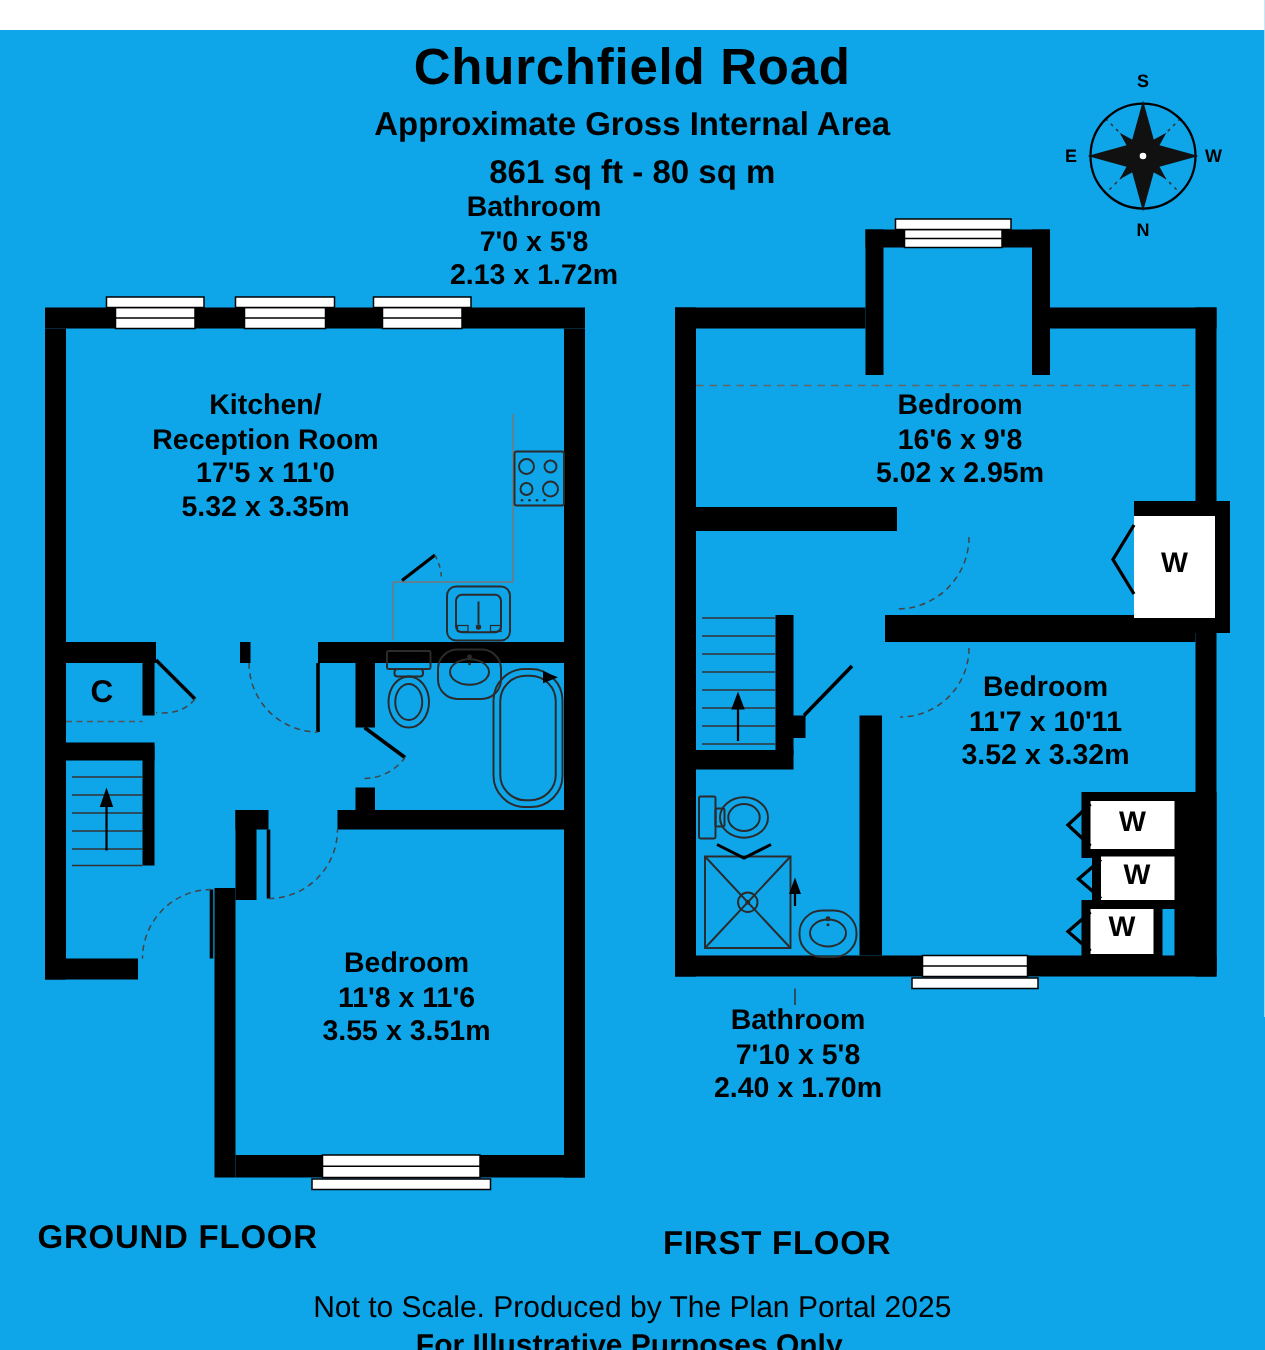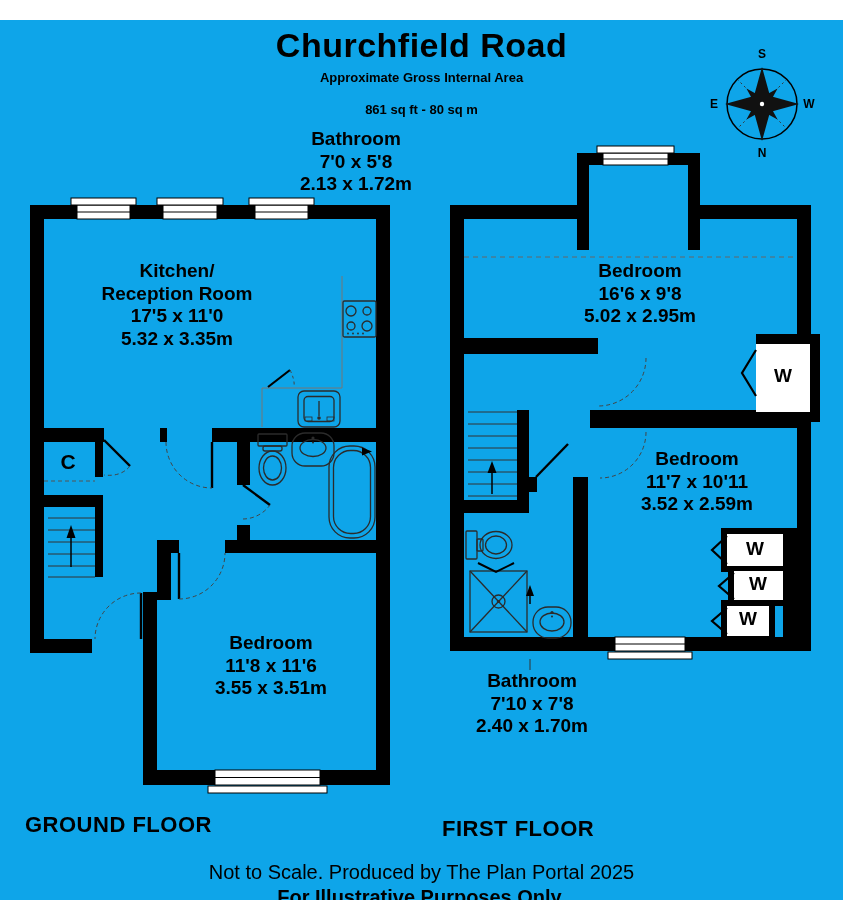--- a/index.html
+++ b/index.html
@@ -1,21 +1,21 @@
 <!DOCTYPE html>
 <html><head>
 <meta charset="utf-8">
 <style>
   html,body{margin:0;padding:0;background:#fff;}
   .canvas{position:relative;width:843px;height:900px;background:#0ea5e9;overflow:hidden;
           font-family:"Liberation Sans", sans-serif;color:#000;margin-top:20px;}
   .plan-svg{position:absolute;left:0;top:0;}
   .title{position:absolute;left:0;right:0;top:6px;text-align:center;
          font-size:34px;font-weight:bold;letter-spacing:.5px;}
-  .sub{position:absolute;left:0;right:0;text-align:center;font-size:13px;font-weight:bold;}
+  .sub{position:absolute;left:0;right:0;text-align:center;font-size:22px;font-weight:bold;}
   .sub1{top:50px;} .sub2{top:82px;}
   .rlabel{position:absolute;text-align:center;font-weight:bold;font-size:19px;line-height:22.5px;}
   .letter{position:absolute;font-weight:bold;font-size:21px;text-align:center;}
   .wletter{position:absolute;font-weight:bold;font-size:19px;text-align:center;width:30px;}
   .floorlbl{position:absolute;font-weight:bold;font-size:22px;letter-spacing:.5px;}
   .foot{position:absolute;left:0;right:0;text-align:center;font-size:20px;}
   .foot1{top:841px;font-weight:normal;}
   .foot2{top:866px;font-weight:bold;text-align:center;}
   .clabel{position:absolute;font-weight:bold;font-size:12px;width:18px;text-align:center;}
 </style>
@@ -275,26 +275,26 @@
 
 <div class="rlabel" style="left:525px;top:240px;width:230px;">
   <div>Bedroom</div>
   <div>16'6 x 9'8</div>
   <div>5.02 x 2.95m</div>
 </div>
 
 <div class="rlabel" style="left:582px;top:428px;width:230px;">
   <div>Bedroom</div>
   <div>11'7 x 10'11</div>
-  <div>3.52 x 2.59m</div>
+  <div>3.52 x 3.32m</div>
 </div>
 
 <div class="rlabel" style="left:417px;top:650px;width:230px;">
   <div>Bathroom</div>
-  <div>7'10 x 7'8</div>
+  <div>7'10 x 5'8</div>
   <div>2.40 x 1.70m</div>
 </div>
 
 <div class="wletter" style="left:768px;top:345px;">W</div>
 <div class="wletter" style="left:740px;top:518px;">W</div>
 <div class="wletter" style="left:743px;top:553px;">W</div>
 <div class="wletter" style="left:733px;top:588px;">W</div>
 
 <div class="floorlbl" style="left:25px;top:792px;">GROUND FLOOR</div>
 <div class="floorlbl" style="left:442px;top:796px;">FIRST FLOOR</div>

